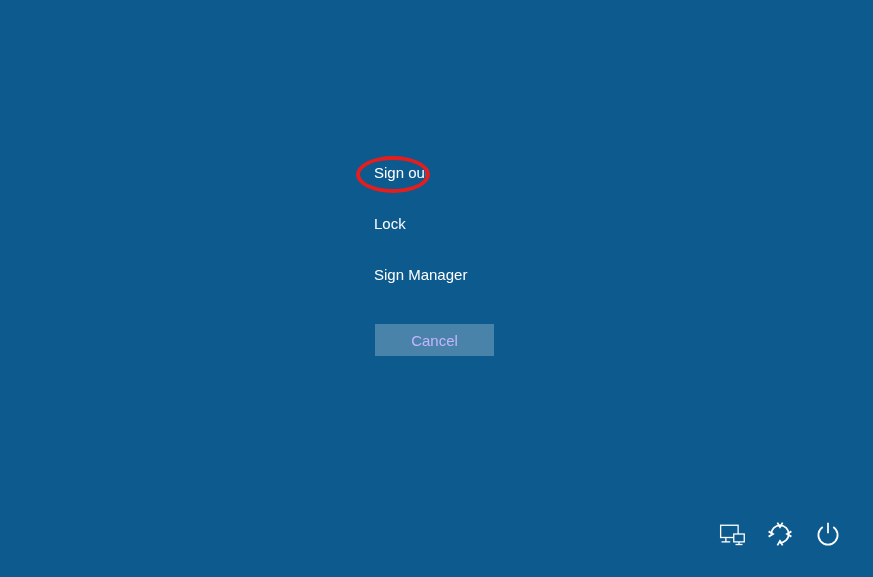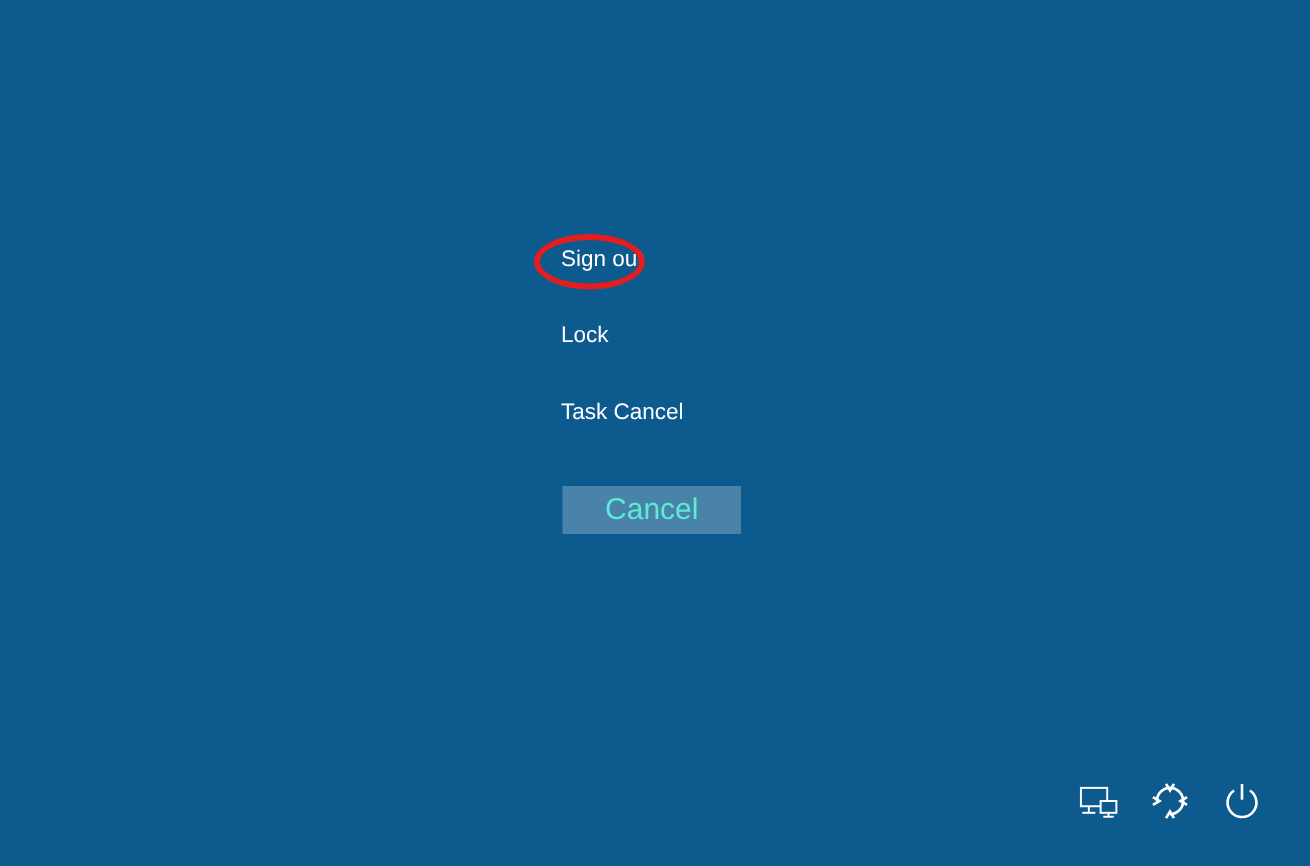--- a/index.html
+++ b/index.html
@@ -43,23 +43,23 @@
       border-radius: 50%;
       pointer-events: none;
     }
     .cancel-button {
       position: absolute;
       left: 375px;
       top: 324px;
       width: 119px;
       height: 32px;
       background-color: rgba(255, 255, 255, 0.25);
-      color: #5eead4;
+      color: #c4b5fd;
       border: none;
-      font-size: 20px;
+      font-size: 15px;
       font-weight: 300;
       font-family: inherit;
       cursor: pointer;
       display: flex;
       align-items: center;
       justify-content: center;
     }
     .bottom-icons {
       position: absolute;
       bottom: 28px;
@@ -83,21 +83,21 @@
       fill: none;
       stroke-width: 1.5;
     }
   </style>
 </head>
 <body>
 
 <div class="menu-container">
   <span class="menu-item">Sign out</span>
   <span class="menu-item">Lock</span>
-  <span class="menu-item">Task Cancel</span>
+  <span class="menu-item">Sign Manager</span>
 </div>
 
 <div class="highlight-oval"></div>
 
 <button class="cancel-button">Cancel</button>
 
 <div class="bottom-icons">
   <div class="icon">
     <svg viewBox="0 0 32 32">
       <rect x="3" y="6" width="20" height="14" stroke="#ffffff" fill="none"></rect>

